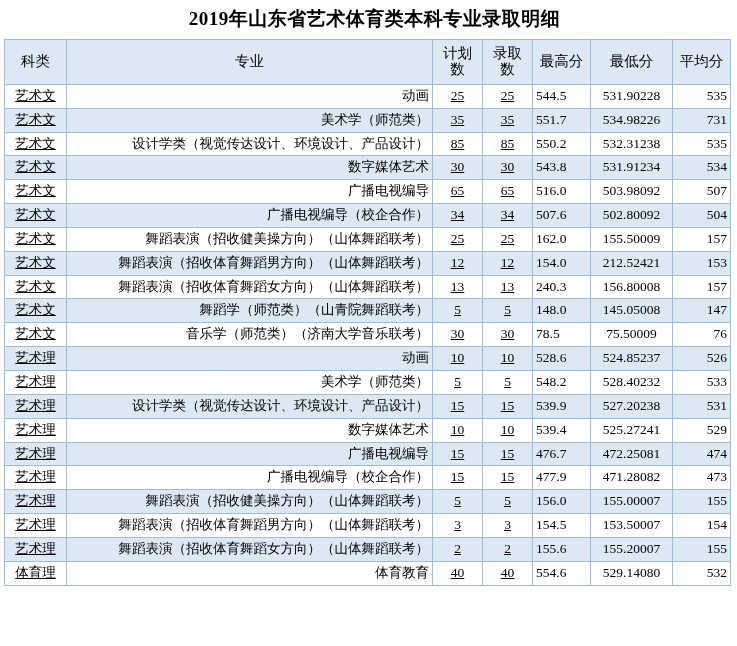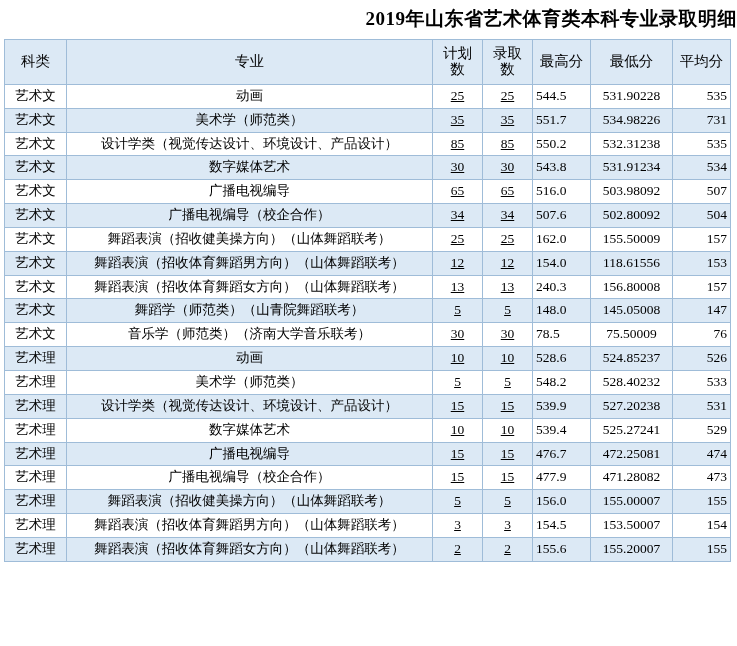--- a/index.html
+++ b/index.html
@@ -13,21 +13,21 @@
     font-family: "Liberation Serif", "DejaVu Serif", serif;
     color: #000000;
     overflow: hidden;
   }
   .page {
     width: 737px;
     box-sizing: border-box;
     padding: 0;
   }
   .title {
-    text-align: right;
+    text-align: center;
     font-size: 19px;
     font-weight: bold;
     letter-spacing: 0.5px;
     padding: 6px 0 7px 12px;
     font-family: "Liberation Serif", "DejaVu Serif", serif;
   }
   table {
     border-collapse: collapse;
     width: 727px;
     margin: 0 4px;
@@ -46,22 +46,22 @@
     text-align: center;
     font-size: 14.5px;
     padding: 6px 3px;
   }
   tbody tr.even td {
     background: #ffffff;
   }
   tbody tr.odd td {
     background: #dce9f5;
   }
-  td.c-kelei { text-align: center; width: 62px; }
-  td.c-zhuanye { text-align: center; }
+  td.c-kelei { text-align: center; width: 62px; text-decoration: underline; }
+  td.c-zhuanye { text-align: right; }
   td.c-num { text-align: center; width: 50px; text-decoration: underline; }
   td.c-max { width: 56px; }
   td.c-min { text-align: center; width: 78px; }
   td.c-avg { text-align: right; width: 56px; }
   col.kelei { width: 62px; }
   col.zhuanye { width: auto; }
   col.jihua { width: 50px; }
   col.luqu { width: 50px; }
   col.max { width: 58px; }
   col.min { width: 82px; }
@@ -157,21 +157,21 @@
           <td class="c-max">162.0</td>
           <td class="c-min">155.50009</td>
           <td class="c-avg">157</td>
         </tr>
         <tr class="odd">
           <td class="c-kelei">艺术文</td>
           <td class="c-zhuanye">舞蹈表演（招收体育舞蹈男方向）（山体舞蹈联考）</td>
           <td class="c-num">12</td>
           <td class="c-num">12</td>
           <td class="c-max">154.0</td>
-          <td class="c-min">118.61556</td>
+          <td class="c-min">212.52421</td>
           <td class="c-avg">153</td>
         </tr>
         <tr class="even">
           <td class="c-kelei">艺术文</td>
           <td class="c-zhuanye">舞蹈表演（招收体育舞蹈女方向）（山体舞蹈联考）</td>
           <td class="c-num">13</td>
           <td class="c-num">13</td>
           <td class="c-max">240.3</td>
           <td class="c-min">156.80008</td>
           <td class="c-avg">157</td>
@@ -268,15 +268,24 @@
         </tr>
         <tr class="odd">
           <td class="c-kelei">艺术理</td>
           <td class="c-zhuanye">舞蹈表演（招收体育舞蹈女方向）（山体舞蹈联考）</td>
           <td class="c-num">2</td>
           <td class="c-num">2</td>
           <td class="c-max">155.6</td>
           <td class="c-min">155.20007</td>
           <td class="c-avg">155</td>
         </tr>
+        <tr class="even">
+          <td class="c-kelei">体育理</td>
+          <td class="c-zhuanye">体育教育</td>
+          <td class="c-num">40</td>
+          <td class="c-num">40</td>
+          <td class="c-max">554.6</td>
+          <td class="c-min">529.14080</td>
+          <td class="c-avg">532</td>
+        </tr>
       </tbody>
   </table>
 </div>
 
 </body></html>

